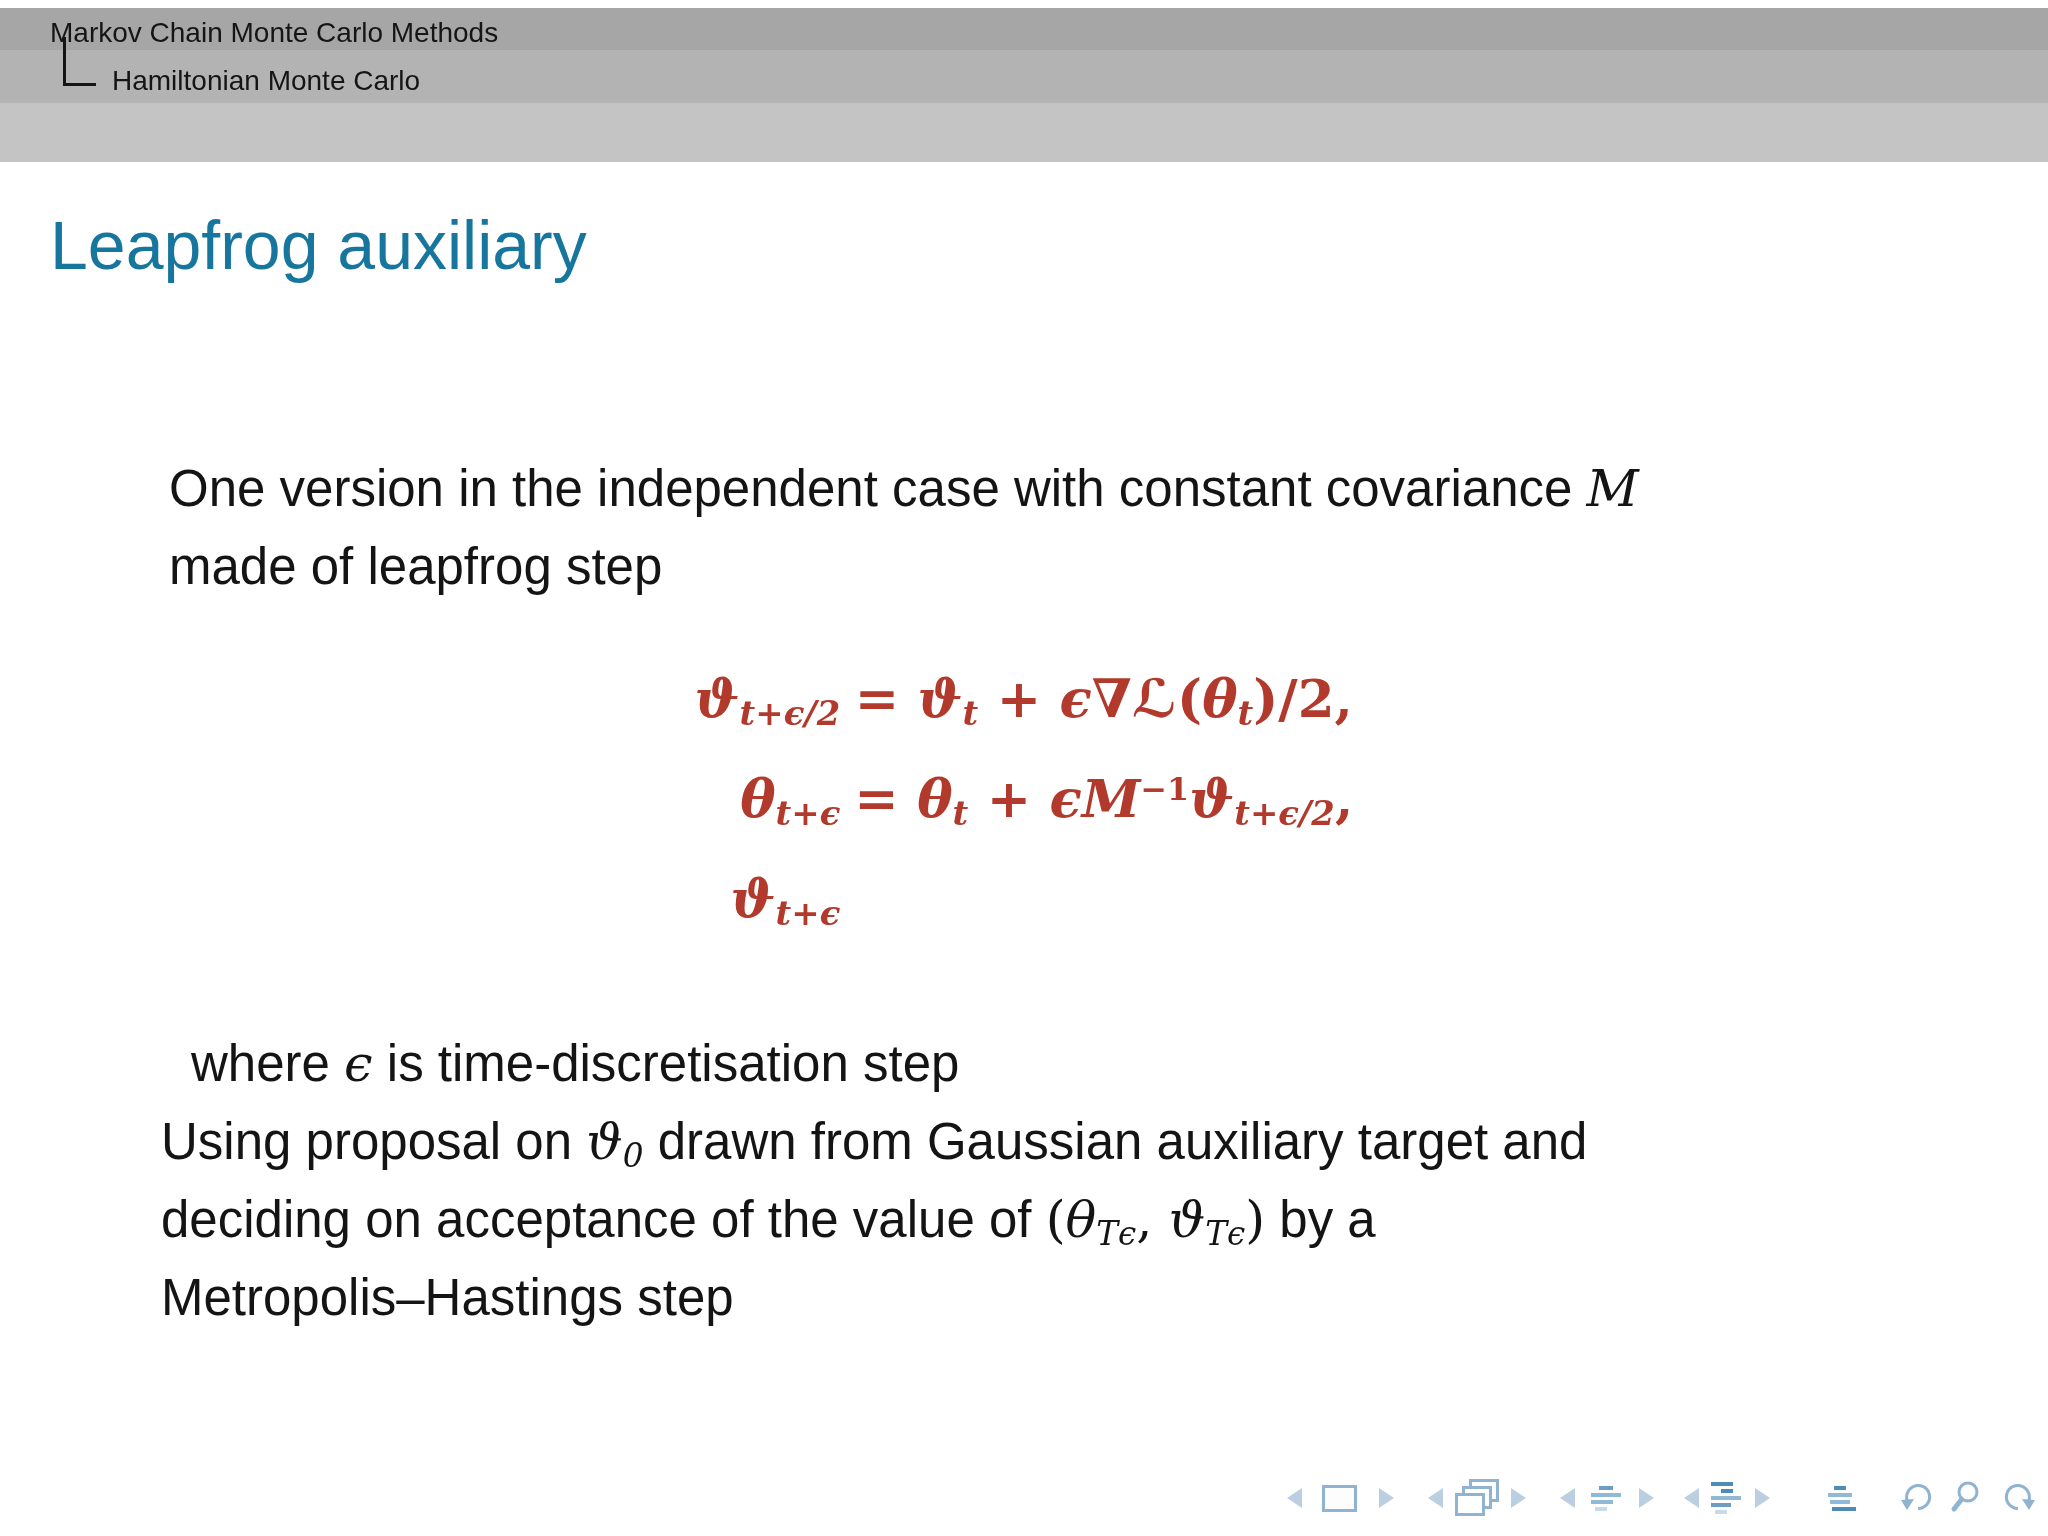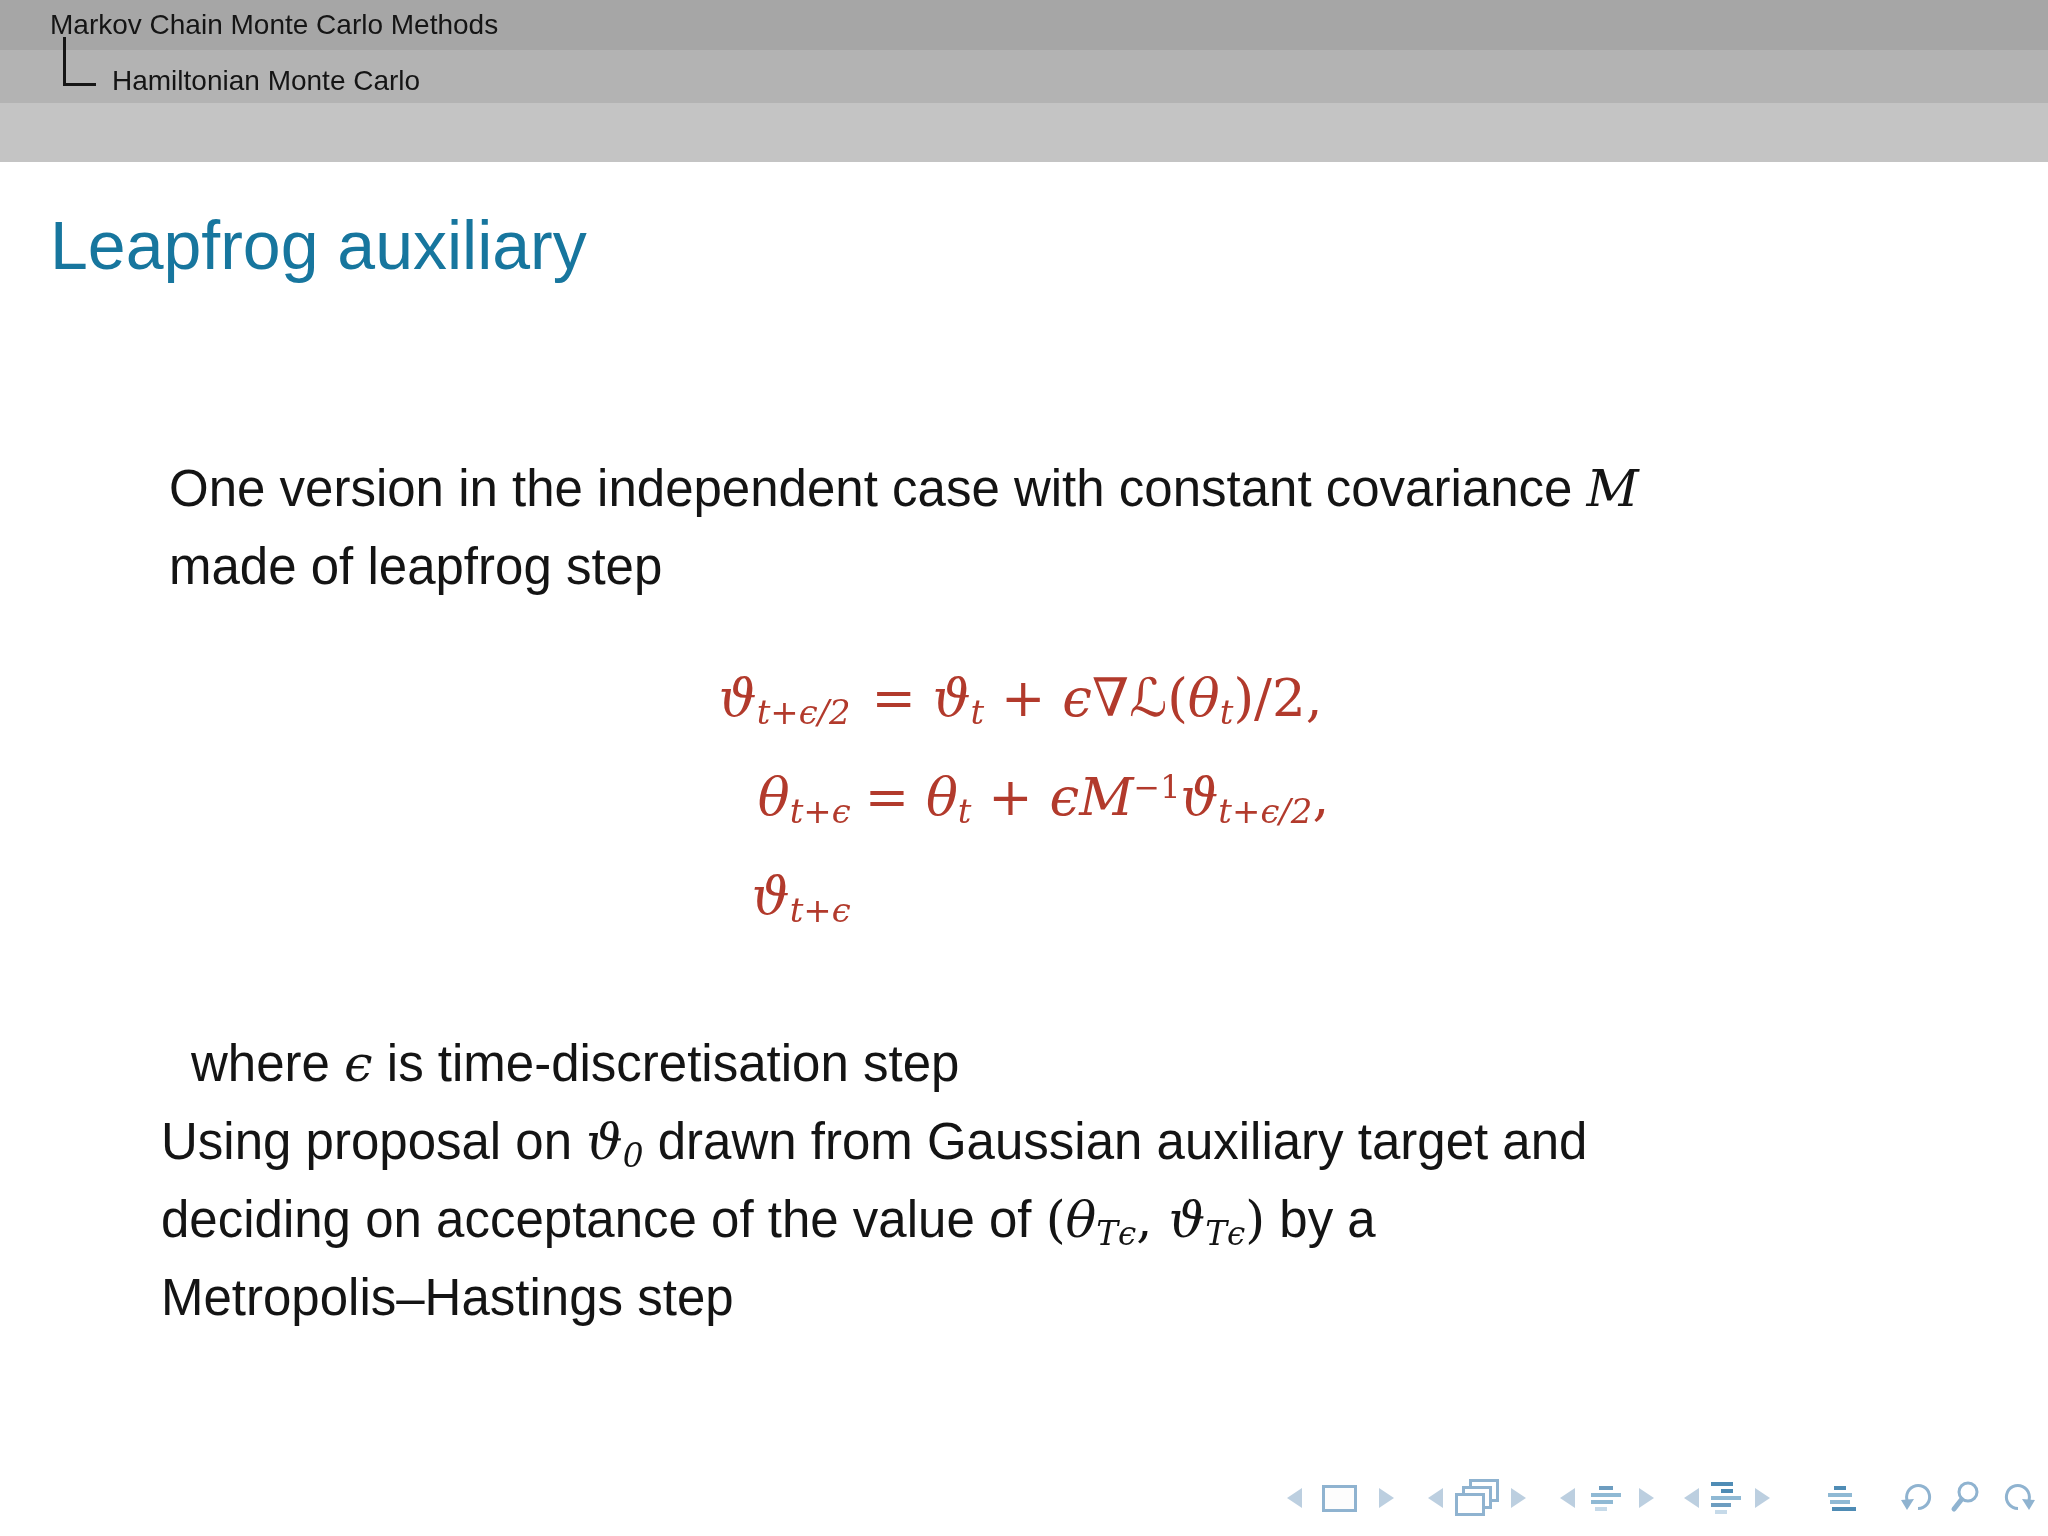--- a/index.html
+++ b/index.html
@@ -1,21 +1,21 @@
 <!DOCTYPE html>
 <html><head>
 <meta charset="utf-8">
 <style>
   html,body{margin:0;padding:0;background:#ffffff;}
   .slide{position:relative;width:2048px;height:1536px;background:#ffffff;overflow:hidden;
          font-family:"Liberation Sans",sans-serif;color:#141414;}
 
   
   .band{position:absolute;left:0;width:100%;}
-  .band1{top:0;height:50px;background:#a6a6a6;}
+  .band1{top:8px;height:50px;background:#a6a6a6;}
   .band1 .htext{position:absolute;left:50px;top:9px;font-size:28px;color:#151515;}
   .band2{top:50px;height:53px;background:#b3b3b3;}
   .band2 .connector{position:absolute;left:63px;top:-13px;width:30px;height:46px;
                     border-left:3px solid #151515;border-bottom:3px solid #151515;}
   .band2 .htext{position:absolute;left:112px;top:15px;font-size:28px;color:#151515;}
   .band3{top:103px;height:59px;background:#c4c4c4;}
 
   
   .frame-title{position:absolute;left:50px;top:206px;margin:0;font-size:68px;font-weight:400;
                color:#17769e;}
@@ -29,21 +29,21 @@
   .mi,.mr{font-family:"DejaVu Serif","DejaVu Sans",serif;}
   .mi{font-style:italic;}
   sub.msub{font-family:"DejaVu Serif","DejaVu Sans",serif;font-style:italic;
            font-size:64%;vertical-align:-0.25em;line-height:0;}
   sup.msup{font-family:"DejaVu Serif","DejaVu Sans",serif;font-size:60%;
            vertical-align:0.55em;line-height:0;}
 
   
   .equations{position:absolute;left:0;right:0;top:662px;color:#b23a2c;font-size:53px;}
   .eq-grid{display:grid;grid-template-columns:auto auto;column-gap:14px;row-gap:27px;
-           width:fit-content;margin:0 auto;line-height:72px;}
+           width:fit-content;margin:0 auto;line-height:72px;font-weight:bold;}
   .eq-lhs{text-align:right;}
   .eq-rhs{text-align:center;}
 
   
   .navsym{position:absolute;right:8px;bottom:16px;display:flex;align-items:center;}
   .navsym>*{flex:none;}
   .tri-l{width:0;height:0;border-top:10px solid transparent;border-bottom:10px solid transparent;
          border-right:15px solid #bccfe0;}
   .tri-r{width:0;height:0;border-top:10px solid transparent;border-bottom:10px solid transparent;
          border-left:15px solid #bccfe0;}

